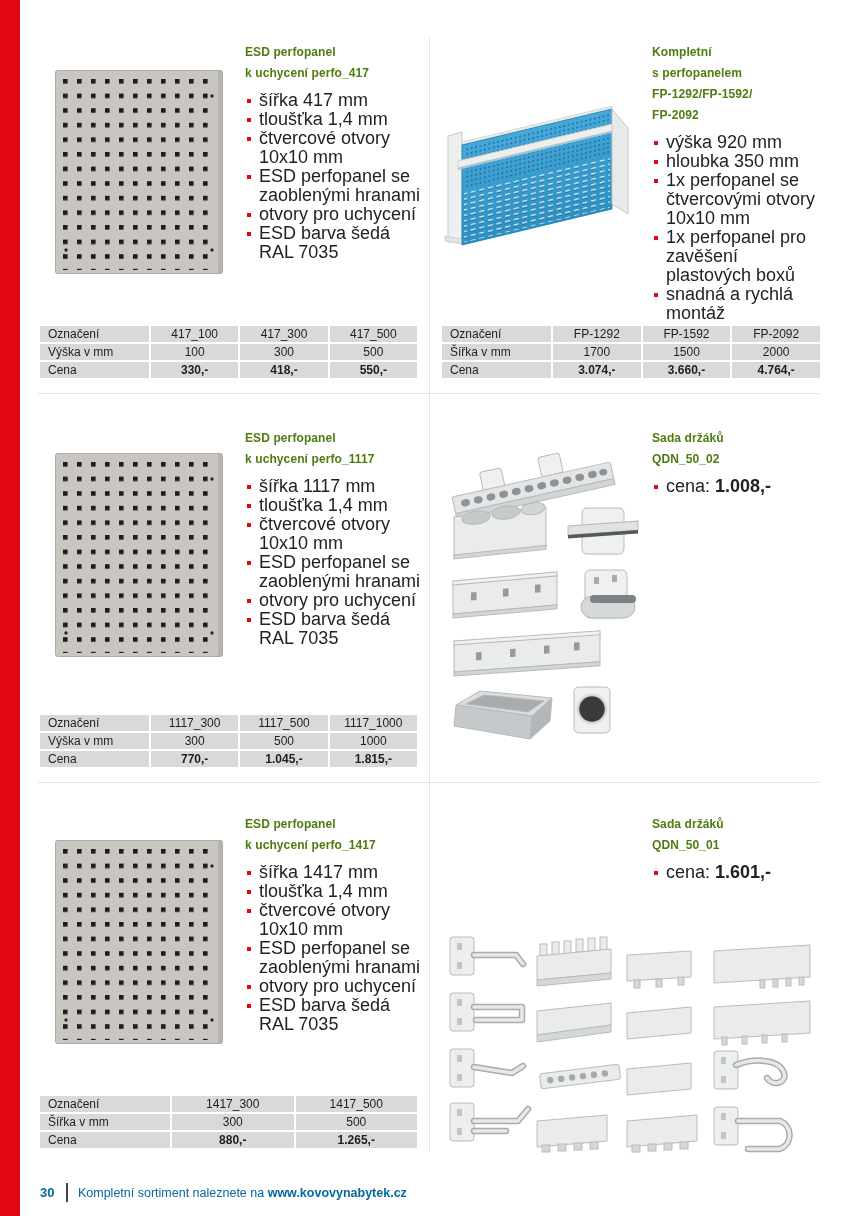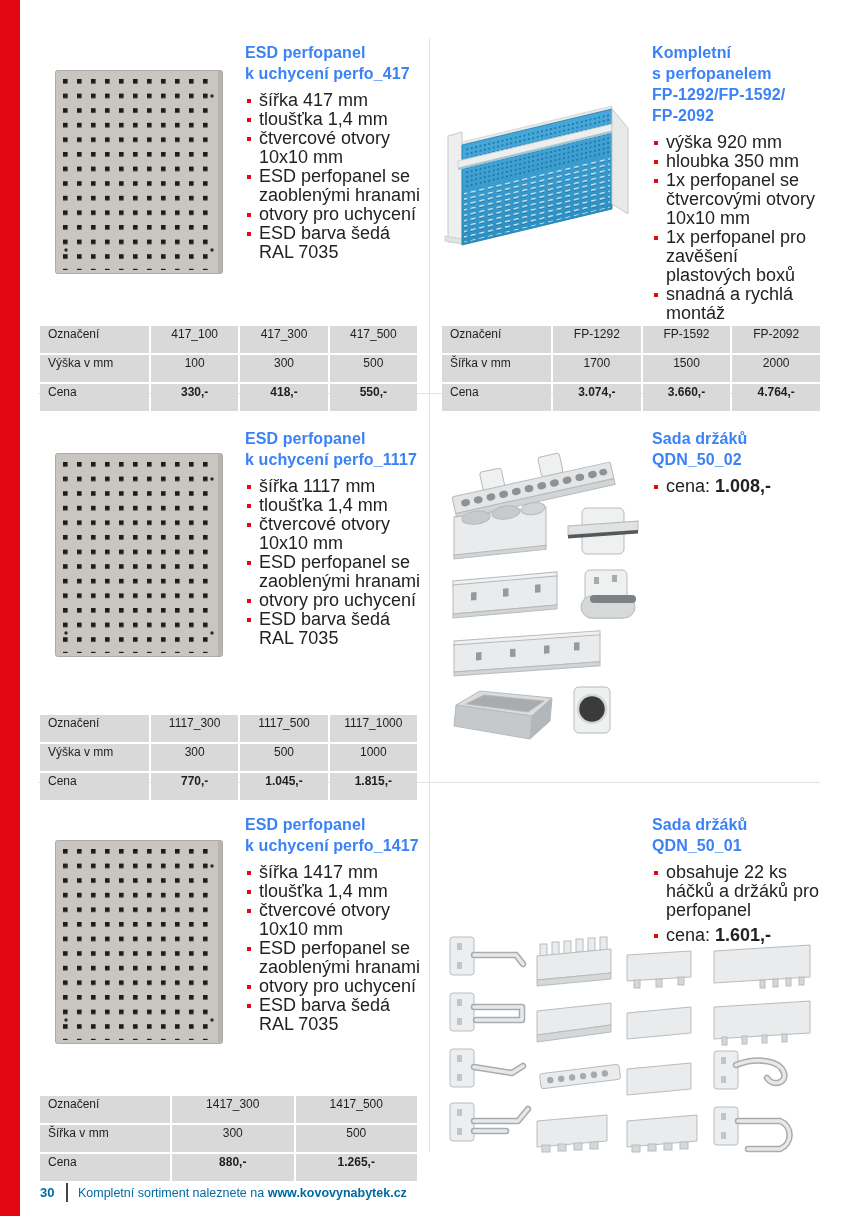--- a/index.html
+++ b/index.html
@@ -3,29 +3,29 @@
 <meta charset="utf-8">
 <style>
   html,body{margin:0;padding:0;background:#ffffff;}
   .page{position:relative;width:860px;height:1216px;background:#fff;overflow:hidden;
         font-family:"Liberation Sans",sans-serif;color:#212121;}
   .redbar{position:absolute;left:0;top:0;width:20px;height:1216px;background:#e30613;}
   .vdivider{position:absolute;left:429px;top:38px;width:1px;height:1114px;background:#e4e4e4;}
   .hdivider{position:absolute;left:38px;width:782px;height:1px;background:#e4e4e4;}
   .imgbox{position:absolute;}
   .txtcol{position:absolute;}
-  .sec-title{color:#3b82f6;font-weight:bold;font-size:16px;line-height:21px;letter-spacing:.1px;}
+  .sec-title{color:#4d7c0f;font-weight:bold;font-size:12px;line-height:21px;letter-spacing:.1px;}
   .bullets{list-style:none;margin:7px 0 0 0;padding:0;font-size:18px;line-height:19px;color:#222;}
   .bullets li{position:relative;padding-left:14px;}
   .bullets li::before{content:"";position:absolute;left:2px;top:8px;width:3.5px;height:3.5px;background:#e30613;}
   .bullets li.cena{margin-top:6px;}
   .cena-val{font-weight:bold;}
   .ptable{position:absolute;font-size:12px;color:#1f1f1f;}
   .trow{display:flex;gap:2px;margin-bottom:2px;}
-  .tcell{background:#d9d9d9;height:27px;line-height:17.5px;flex:1;text-align:center;}
+  .tcell{background:#d9d9d9;height:16px;line-height:17.5px;flex:1;text-align:center;}
   .tcell.label{flex:0 0 101px;text-align:left;padding-left:8px;}
   .tcell.label3{flex:0 0 122px;text-align:left;padding-left:8px;}
   .trow.boldrow .tcell:not(.label):not(.label3){font-weight:bold;}
   .footer{position:absolute;left:40px;top:1183px;display:flex;align-items:center;font-size:12.5px;color:#0369a1;}
   .footer .pnum{font-weight:bold;font-size:13px;}
   .footer .fsep{width:1.5px;height:19px;background:#444;margin:0 10px 0 12px;}
   .footer b{font-weight:bold;}
 </style>
 </head>
 <body>
@@ -427,21 +427,20 @@
         <path d="M296,196 h42 a15,15 0 0 1 0,28 h-32" fill="none" stroke="#e6e8e9" stroke-width="3.5" stroke-linecap="round"></path>
       </g>
     </svg>
   </div>
   <div class="txtcol" style="left:652px;top:814px;width:172px">
     <div class="sec-title">
       <div>Sada držáků</div>
       <div>QDN_50_01</div>
     </div>
     <ul class="bullets">
-      <li>obsahuje 22 ks háčků a držáků pro perfopanel</li>
       <li class="cena"><span>cena:</span> <span class="cena-val">1.601,-</span></li>
     </ul>
   </div>
 
   <div class="footer">
     <span class="pnum">30</span>
     <span class="fsep"></span>
     <span><span>Kompletní sortiment naleznete na</span>&nbsp;<b>www.kovovynabytek.cz</b></span>
   </div>
 </div>

